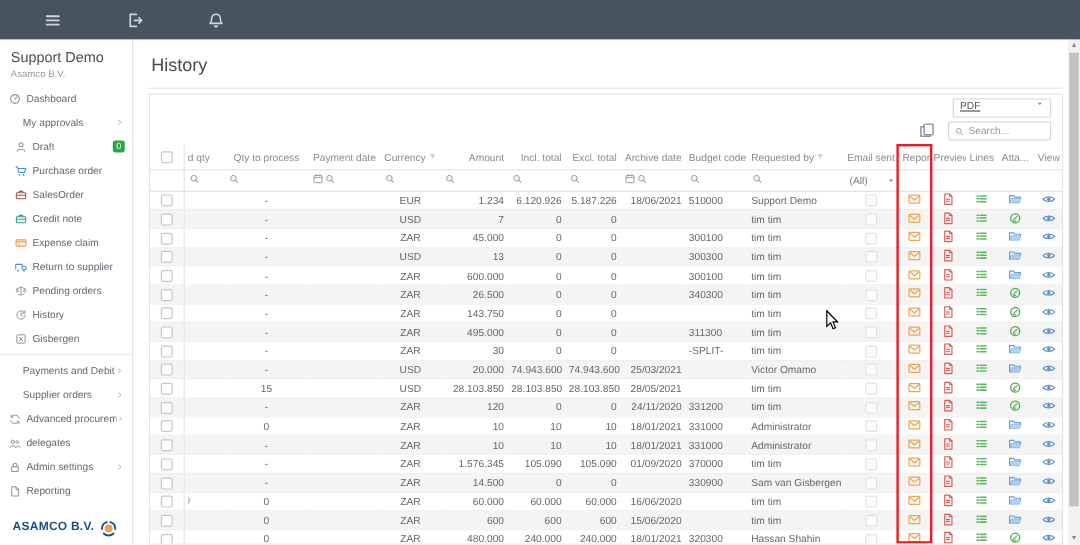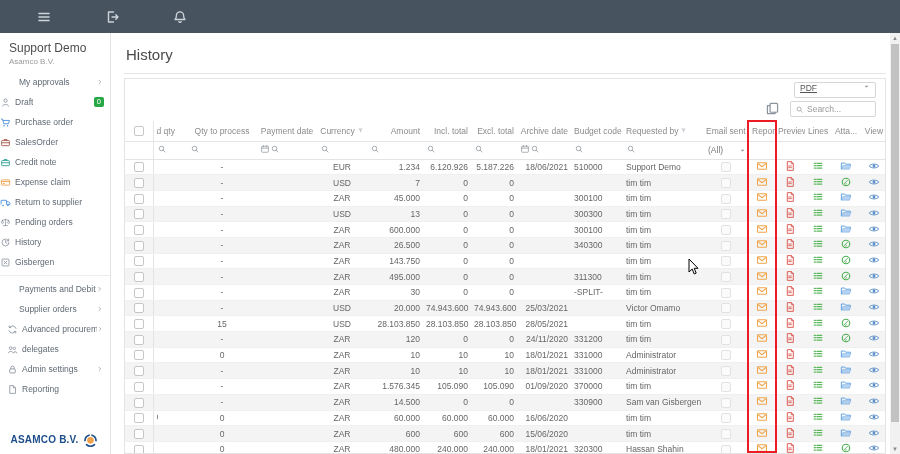--- a/index.html
+++ b/index.html
@@ -20,21 +20,21 @@
   .sidebar { position:absolute; left:0; top:33px; width:111px; height:421px;
     background:#fff; border-right:1px solid #e3e3e3; overflow:hidden; }
   .sb-head { padding:8px 8px 6px 9px; }
   .sb-title { font-size:12px; color:#4d4d4d; }
   .sb-sub { font-size:8px; color:#9a9a9a; margin-top:2px; }
   .sb-item { display:flex; align-items:center; height:20px; font-size:8.5px;
     color:#5f6974; cursor:pointer; padding-right:6px; }
   .sb-item .lbl { white-space:nowrap; overflow:hidden; }
   .sb-item.root { padding-left:7px; }
   .sb-item.group { padding-left:19px; }
-  .sb-item.sub { }
+  .sb-item.sub { padding-left:12px; }
   .sb-item .ic { width:11px; height:11px; margin-right:4px; flex:none; color:#8a939e; }
   .sb-item .chev { margin-left:auto; width:8px; height:8px; color:#9aa0a6; }
   .badge { margin-left:auto; background:#28a745; color:#fff; font-size:7.5px;
     line-height:10px; padding:0 3px; border-radius:2px; }
   .sb-divider { border-top:1px solid #ececec; margin:3px 0; }
   .sb-logo { position:absolute; left:0; bottom:6px; width:100%; display:flex;
     align-items:center; justify-content:center; gap:4px; }
   .sb-logo .txt { font-size:10px; font-weight:bold; color:#1d4e89; letter-spacing:0.2px; }
   .sb-logo .ic { width:17px; height:17px; }
 
@@ -239,20 +239,26 @@
         <use href="#i-bell"></use>
       </svg></span>
 </div>
 
 <div class="sidebar">
   <div class="sb-head">
     <div class="sb-title">Support Demo</div>
     <div class="sb-sub">Asamco B.V.</div>
   </div>
   <div id="sb-list">
+      <div class="sb-item root">
+        <svg class="ic">
+          <use href="#i-gauge"></use>
+        </svg>
+        <span class="lbl">Dashboard</span>
+      </div>
       <div class="sb-item group">
         <span class="lbl">My approvals</span>
         <svg class="chev">
           <use href="#i-chev-r"></use>
         </svg>
       </div>
       <div class="sb-item sub">
         <svg class="ic">
           <use href="#i-person"></use>
         </svg>

